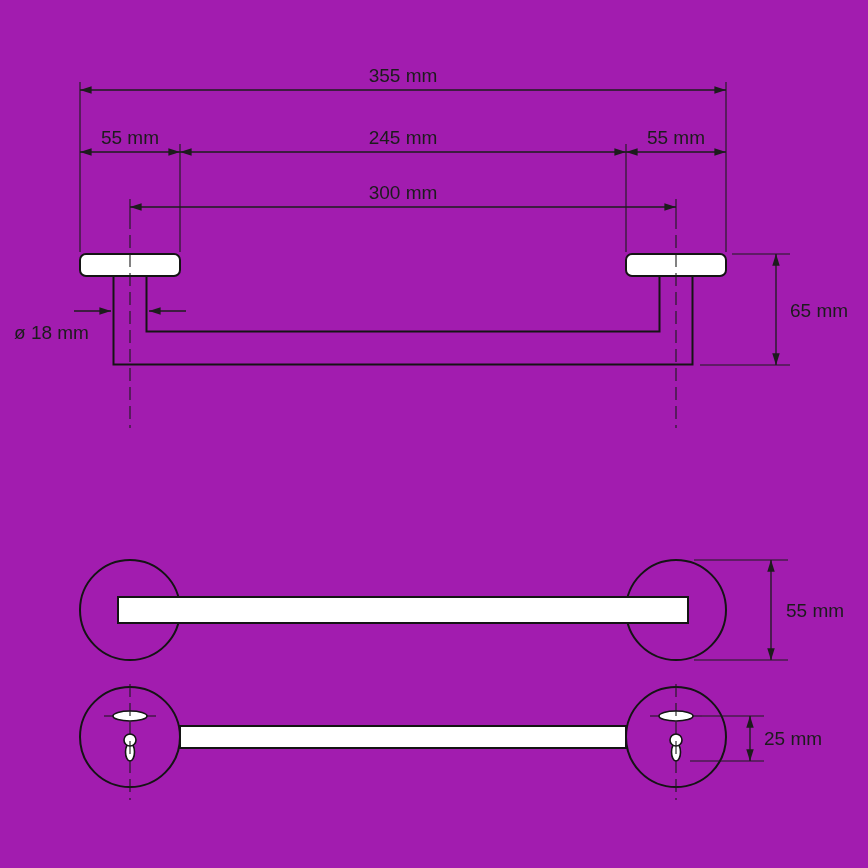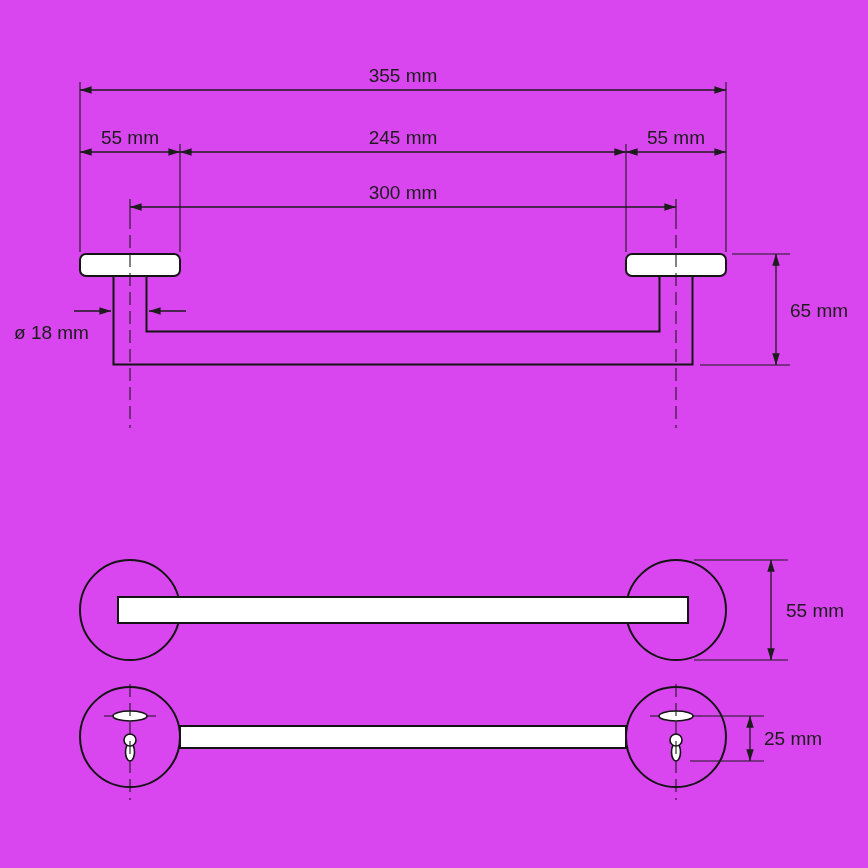--- a/index.html
+++ b/index.html
@@ -1,16 +1,16 @@
 <!DOCTYPE html>
 <html><head>
 <meta charset="utf-8">
 <style>
   html,body{margin:0;padding:0;background:#ffffff;}
-  .canvas{position:relative;width:868px;height:868px;background:#d946ef;font-family:"Liberation Sans",sans-serif;overflow:hidden;}
+  .canvas{position:relative;width:868px;height:868px;background:#a21caf;font-family:"Liberation Sans",sans-serif;overflow:hidden;}
   svg{display:block;}
   text{font-family:"Liberation Sans",sans-serif;font-size:19px;fill:#1c1c1c;}
   .obj{stroke:#141414;stroke-width:2;fill:none;}
   .objfill{stroke:#141414;stroke-width:2;fill:#ffffff;}
   .dim{stroke:#1c1c1c;stroke-width:1.3;fill:none;}
   .ext{stroke:#1c1c1c;stroke-width:1.1;fill:none;}
   .cl{stroke:#1c1c1c;stroke-width:1.1;fill:none;stroke-dasharray:13 6;}
   .feat{stroke:#141414;stroke-width:1.6;fill:#ffffff;}
   .featline{stroke:#141414;stroke-width:1.1;fill:none;}
 </style>

